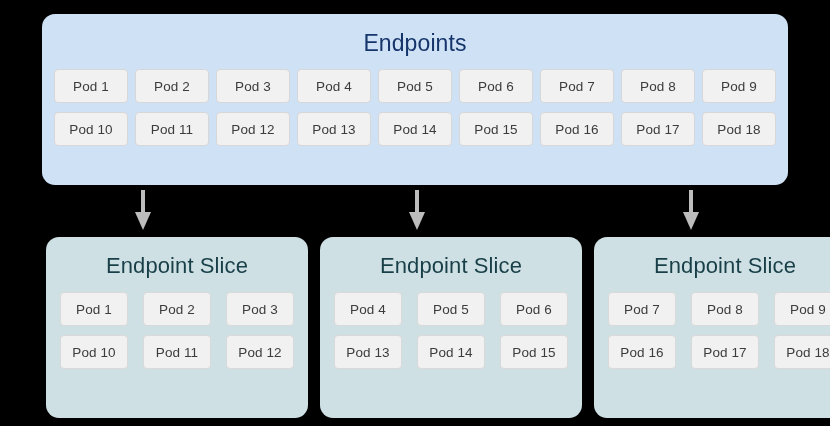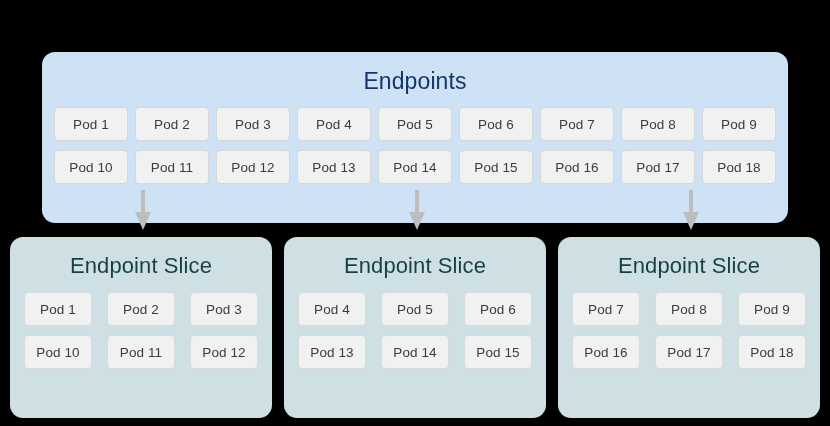--- a/index.html
+++ b/index.html
@@ -24,21 +24,20 @@
   
   .endpoints-box {
     position: absolute;
     left: 42px;
     top: 14px;
     width: 746px;
     height: 171px;
     background: #cfe1f5;
     border-radius: 13px;
     box-sizing: border-box;
-    margin-top: 38px;
   }
 
   .endpoints-title {
     text-align: center;
     color: #15356b;
     font-size: 23px;
     line-height: 28px;
     padding-top: 15px;
     letter-spacing: 0.1px;
     font-weight: 400;
@@ -82,20 +81,21 @@
 
   
   .slice-box {
     position: absolute;
     top: 237px;
     width: 262px;
     height: 181px;
     background: #cfe0e4;
     border-radius: 13px;
     box-sizing: border-box;
+    margin-left: 36px;
   }
   .slice-1 { left: 10px; }
   .slice-2 { left: 284px; }
   .slice-3 { left: 558px; }
 
   .slice-title {
     text-align: center;
     color: #183f48;
     font-size: 22px;
     line-height: 26px;

